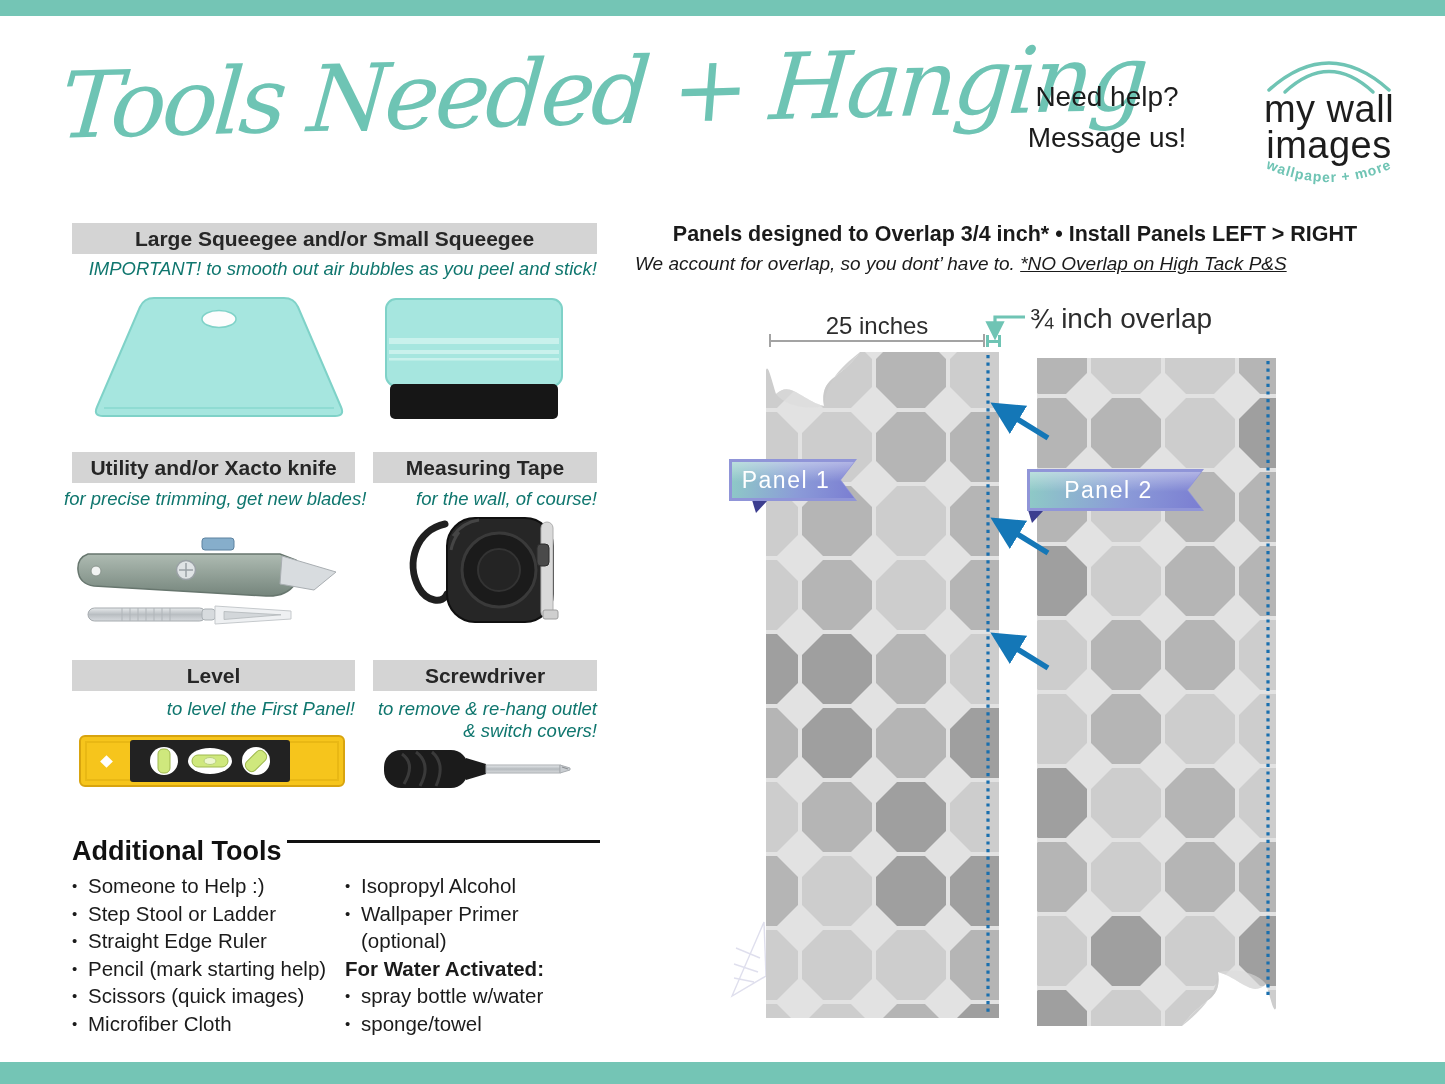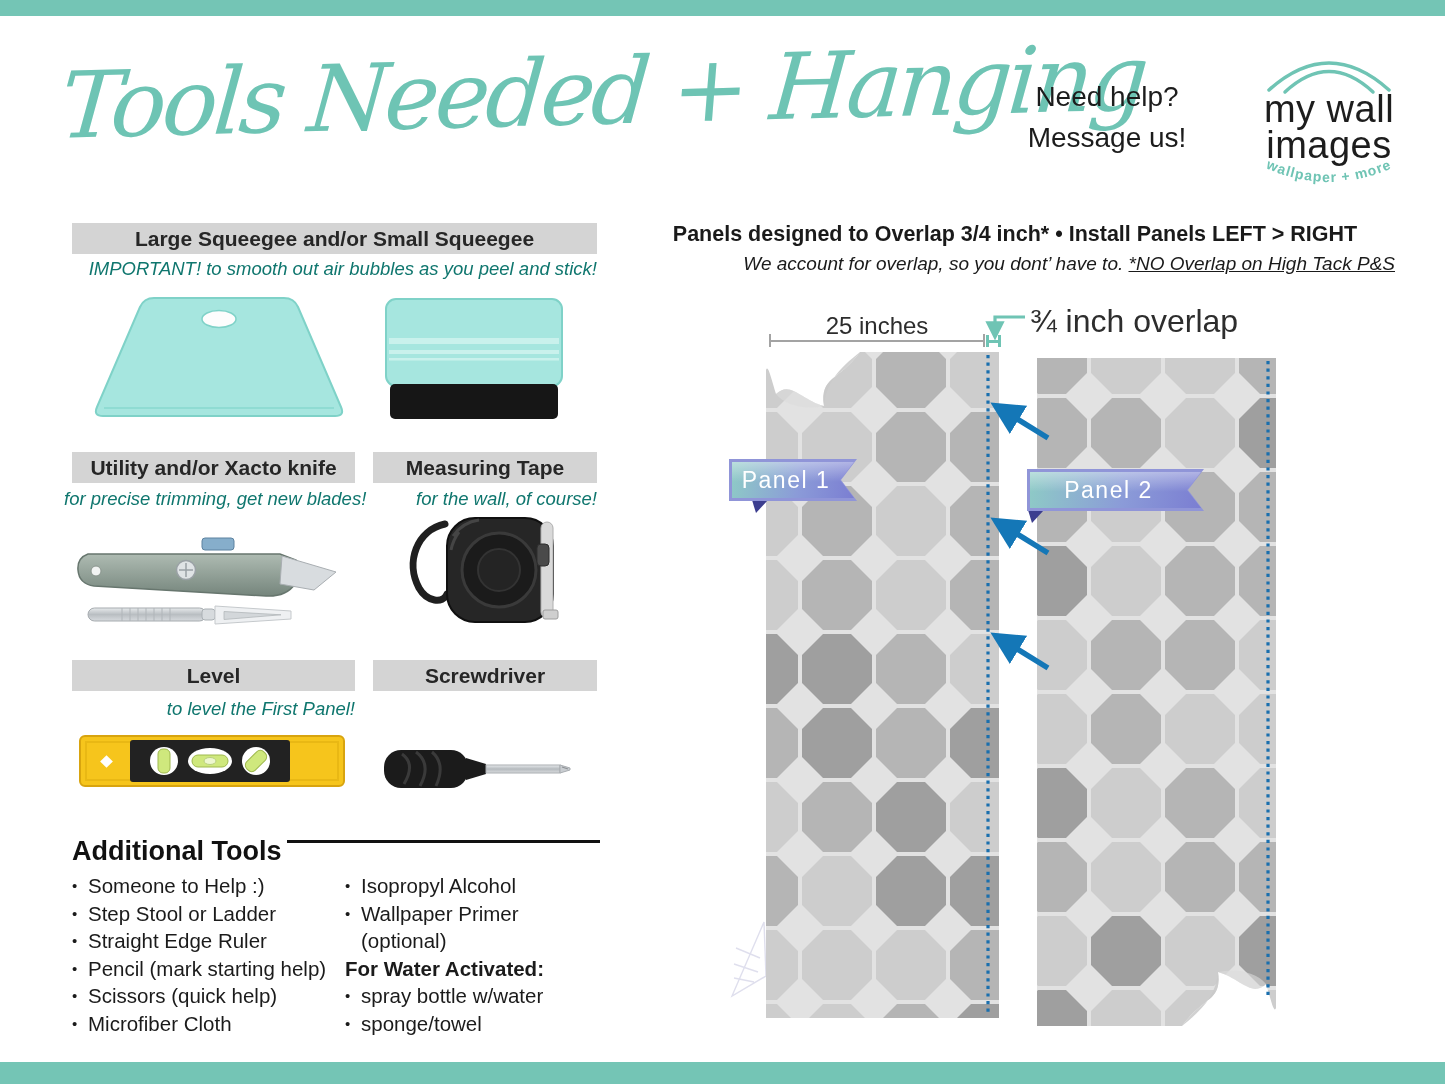--- a/index.html
+++ b/index.html
@@ -32,30 +32,30 @@
   .add-rule{flex:1;border-top:3px solid #111;margin-left:6px;margin-top:4px;}
   .bullet-col{position:absolute;font-size:20.5px;line-height:27.5px;color:#1b1b1b;}
   .bullet-row{display:flex;}
   .bullet{width:16px;font-size:15px;line-height:27.5px;}
   .plain-row{padding-left:16px;}
   .bold-row{font-weight:bold;}
 
   
   .hang-headline{position:absolute;left:635px;top:222px;width:760px;text-align:center;
       font-size:21.5px;font-weight:bold;color:#1a1a1a;white-space:nowrap;}
-  .hang-subline{position:absolute;left:635px;top:253px;width:760px;text-align:right;
+  .hang-subline{position:absolute;left:635px;top:253px;width:760px;text-align:left;
       font-size:19px;font-style:italic;color:#1a1a1a;white-space:nowrap;}
   .u{text-decoration:underline;}
 
   .dim-label{position:absolute;left:770px;top:312px;width:214px;text-align:center;font-size:24px;color:#2d2d2d;}
   .dim-line{position:absolute;left:770px;top:340px;width:214px;height:2px;background:#a3a3a3;}
   .dim-tick{position:absolute;top:334px;width:2px;height:13px;background:#a3a3a3;}
   .ov-tick{position:absolute;top:335px;width:2.5px;height:12px;}
   .ov-mid{position:absolute;left:987px;top:340px;width:13px;height:2.5px;}
-  .ov-label{position:absolute;left:1030px;top:303px;font-size:32px;color:#2d2d2d;white-space:nowrap;}
+  .ov-label{position:absolute;left:1030px;top:303px;font-size:28px;color:#2d2d2d;white-space:nowrap;}
 
   .panel{position:absolute;z-index:1;}
   .arrows-overlay{position:absolute;left:960px;top:380px;z-index:2;pointer-events:none;}
   .elbow-overlay{position:absolute;left:975px;top:300px;pointer-events:none;}
 
   .ribbon{position:absolute;height:42px;z-index:5;}
   .rb-outer{position:absolute;inset:0;background:#9095d8;
       clip-path:polygon(0 0,100% 0,calc(100% - 16px) 50%,100% 100%,0 100%);}
   .rb-inner{position:absolute;inset:3px;
       background:linear-gradient(180deg,rgba(255,255,255,.40),rgba(255,255,255,0) 55%),
@@ -156,20 +156,21 @@
     <circle cx="104" cy="60" r="37" fill="#1b1b1b" stroke="#3a3a3a" stroke-width="3"></circle>
     <circle cx="104" cy="60" r="21" fill="#242424" stroke="#333" stroke-width="2"></circle>
     <rect x="146" y="12" width="12" height="96" rx="6" fill="#d9d9d9" stroke="#aeaeae"></rect>
     <rect x="142" y="34" width="12" height="22" rx="4" fill="#4a4a4a" stroke="#2e2e2e"></rect>
     <rect x="148" y="100" width="15" height="9" rx="2" fill="#cfcfcf" stroke="#9e9e9e"></rect>
   </svg>
 
   <div class="bar" style="left:72px;top:660px;width:283px;height:31px;">Level</div>
   <div class="bar" style="left:373px;top:660px;width:224px;height:31px;">Screwdriver</div>
   <div class="caption nowrap" style="left:72px;top:698px;width:283px;">to level the First Panel!</div>
+  <div class="caption" style="left:373px;top:698px;width:224px;">to remove &amp; re-hang outlet &amp; switch covers!</div>
 
   <svg class="abs" style="left:78px;top:730px;" width="268" height="62" viewBox="0 0 268 62">
     <rect x="2" y="6" width="264" height="50" rx="5" fill="#f6c51c" stroke="#d8a40f" stroke-width="2"></rect>
     <rect x="8" y="12" width="252" height="38" fill="none" stroke="#e9b814" stroke-width="2"></rect>
     <rect x="52" y="10" width="160" height="42" rx="3" fill="#222222"></rect>
     <circle cx="86" cy="31" r="14" fill="#ffffff"></circle>
     <rect x="80" y="19" width="12" height="24" rx="5" fill="#cfe87d" stroke="#9fb94e"></rect>
     <ellipse cx="132" cy="31" rx="22" ry="13" fill="#ffffff"></ellipse>
     <rect x="114" y="25" width="36" height="12" rx="6" fill="#cfe87d" stroke="#9fb94e"></rect>
     <ellipse cx="132" cy="31" rx="6" ry="3.5" fill="#eef7cf" stroke="#b9cf80"></ellipse>
@@ -210,21 +211,21 @@
       <div class="bullet-row">
         <span class="bullet">•</span>
         <span>Straight Edge Ruler</span>
       </div>
       <div class="bullet-row">
         <span class="bullet">•</span>
         <span>Pencil (mark starting help)</span>
       </div>
       <div class="bullet-row">
         <span class="bullet">•</span>
-        <span>Scissors (quick help)</span>
+        <span>Scissors (quick images)</span>
       </div>
       <div class="bullet-row">
         <span class="bullet">•</span>
         <span>Microfiber Cloth</span>
       </div>
     </div>
   <div class="bullet-col" style="left:345px;top:872px;width:258px;">
     <div>
         <div class="bullet-row">
           <span class="bullet">•</span>

